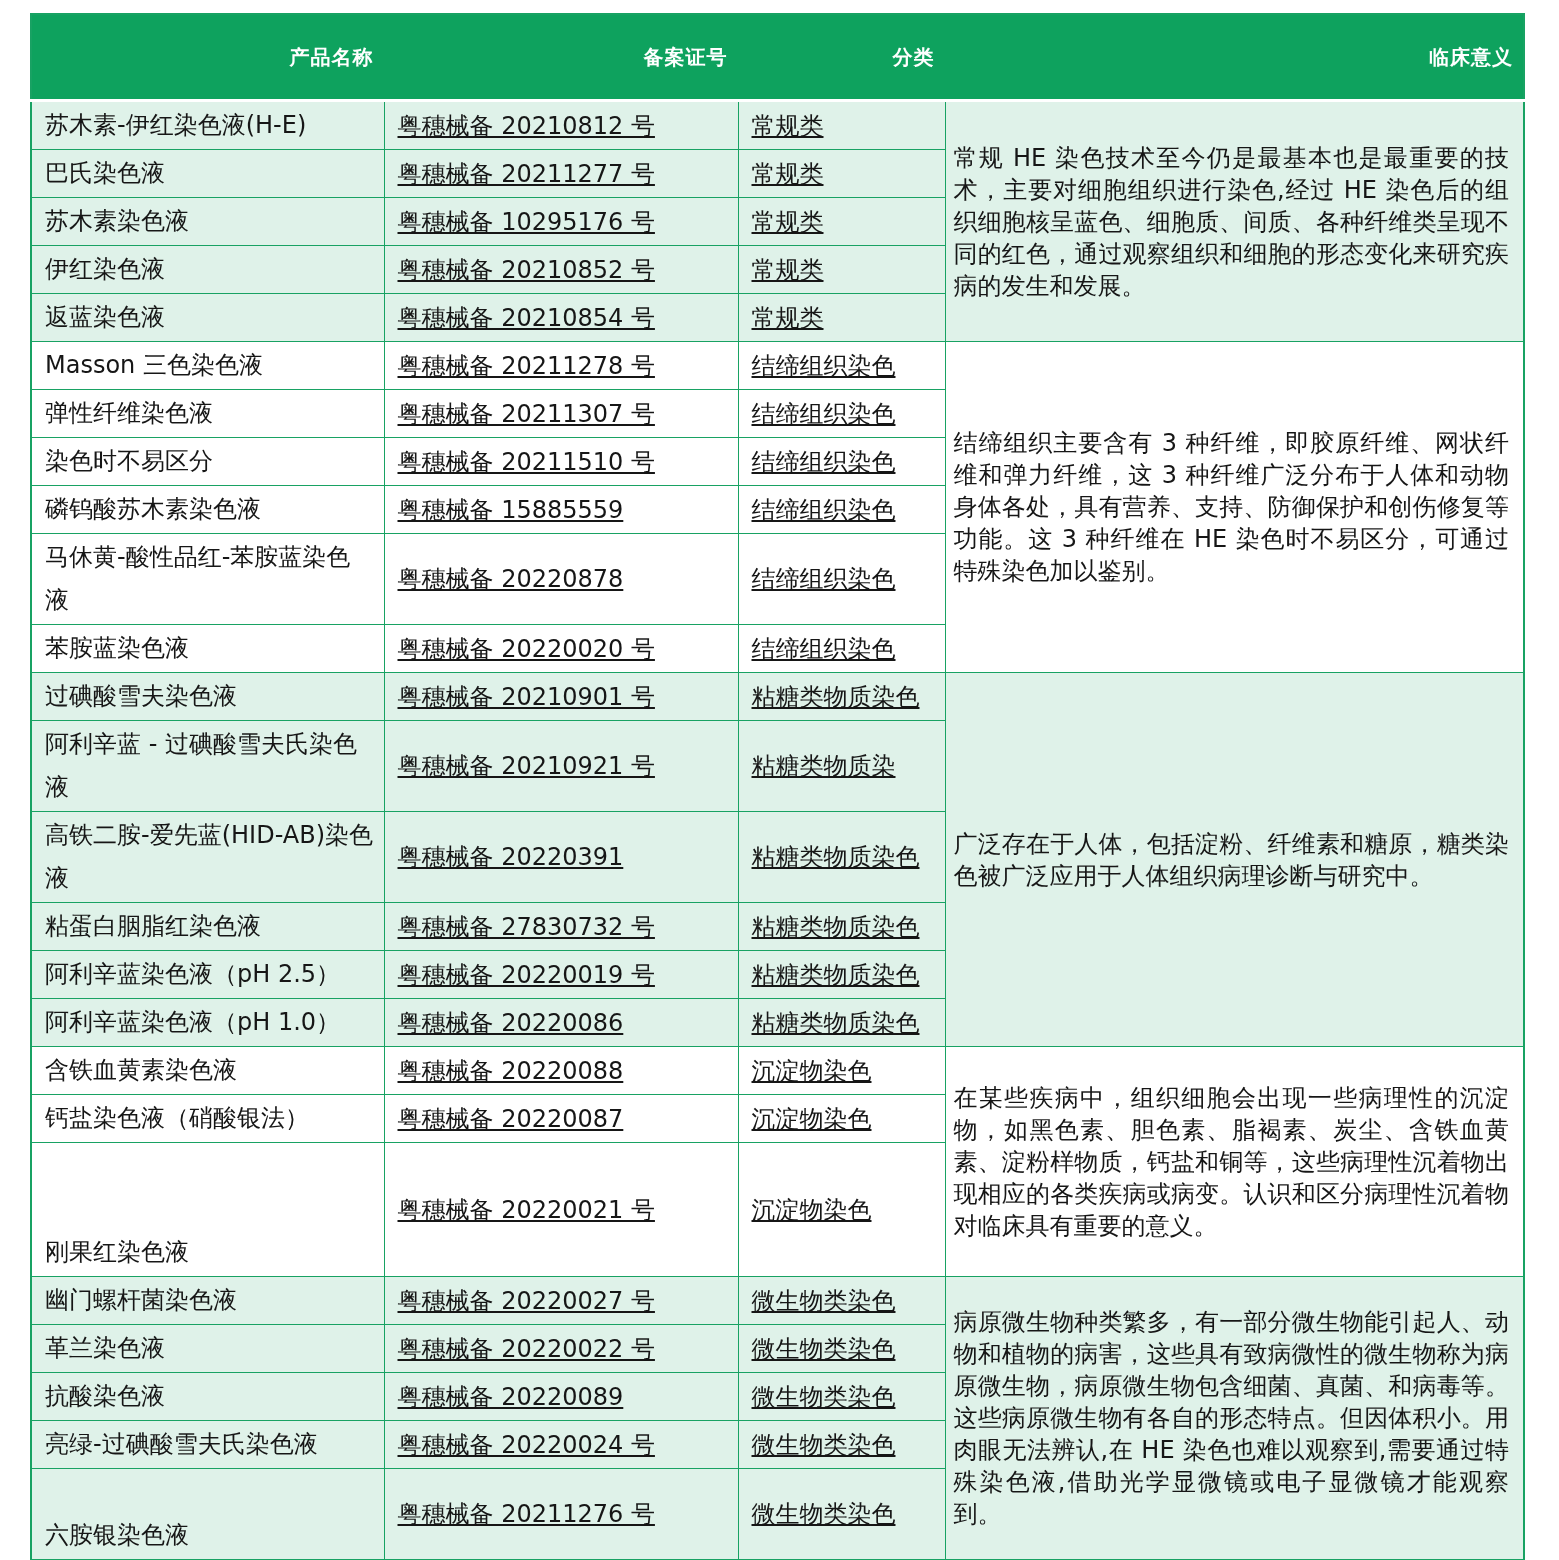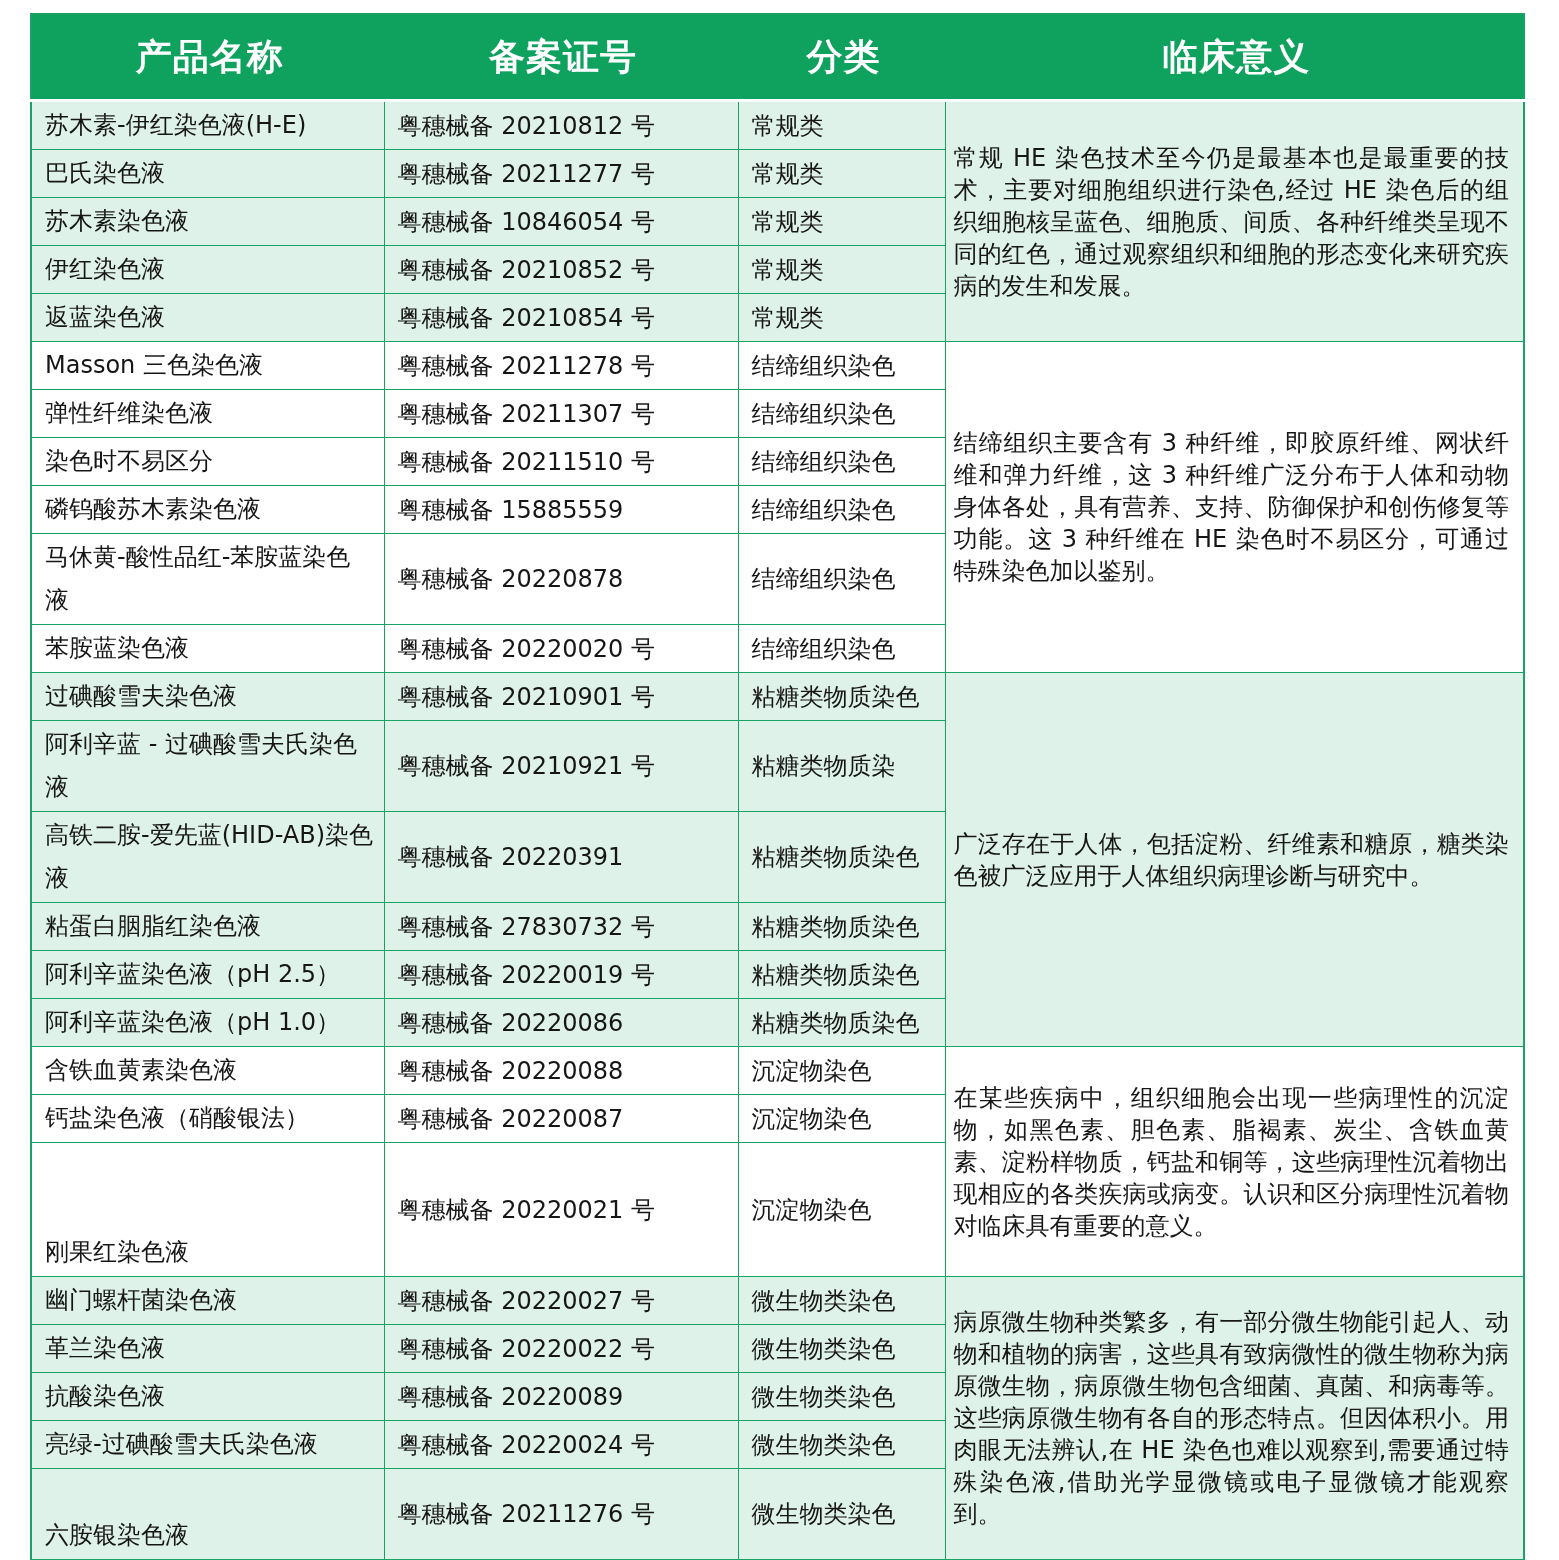--- a/index.html
+++ b/index.html
@@ -26,23 +26,23 @@
     left:30px;
     top:13px;
     width:1493px;
     border-collapse:collapse;
     table-layout:fixed;
     border:2px solid var(--border-green);
   }
   thead th{
     background:var(--header-green);
     color:#ffffff;
-    font-size:36px;
+    font-size:20px;
     font-weight:bold;
-    text-align:center;
+    text-align:right;
     height:84px;
     padding:0 10px 0 14px;
     border:1px solid var(--header-green);
     border-bottom:3px solid #ffffff;
     letter-spacing:1px;
   }
   tbody td{
     border:1px solid var(--border-green);
     font-size:24px;
     padding:2px 10px 2px 13px;
@@ -52,20 +52,21 @@
   tbody tr{height:43px;}
   tbody tr.mint td{background:var(--mint);margin-top:44px;}
   tbody tr.white td{background:var(--white);}
   td.name{
     white-space:pre-line;
     line-height:43px;
   }
   td.cert, td.cat{
     white-space:nowrap;
     line-height:28px;
+    text-decoration:underline;
   }
   td.clinical{
     line-height:32px;
     text-align:justify;
     padding:6px 14px 6px 8px;
     vertical-align:middle;
   }
 </style>
 </head>
 <body>
@@ -93,21 +94,21 @@
           <td class="cat">常规类</td>
           <td class="clinical" rowspan="5">常规 HE 染色技术至今仍是最基本也是最重要的技术，主要对细胞组织进行染色,经过 HE 染色后的组织细胞核呈蓝色、细胞质、间质、各种纤维类呈现不同的红色，通过观察组织和细胞的形态变化来研究疾病的发生和发展。</td>
         </tr>
         <tr class="mint">
           <td class="name">巴氏染色液</td>
           <td class="cert">粤穗械备 20211277 号</td>
           <td class="cat">常规类</td>
         </tr>
         <tr class="mint">
           <td class="name">苏木素染色液</td>
-          <td class="cert">粤穗械备 10846054 号</td>
+          <td class="cert">粤穗械备 10295176 号</td>
           <td class="cat">常规类</td>
         </tr>
         <tr class="mint">
           <td class="name">伊红染色液</td>
           <td class="cert">粤穗械备 20210852 号</td>
           <td class="cat">常规类</td>
         </tr>
         <tr class="mint">
           <td class="name">返蓝染色液</td>
           <td class="cert">粤穗械备 20210854 号</td>

